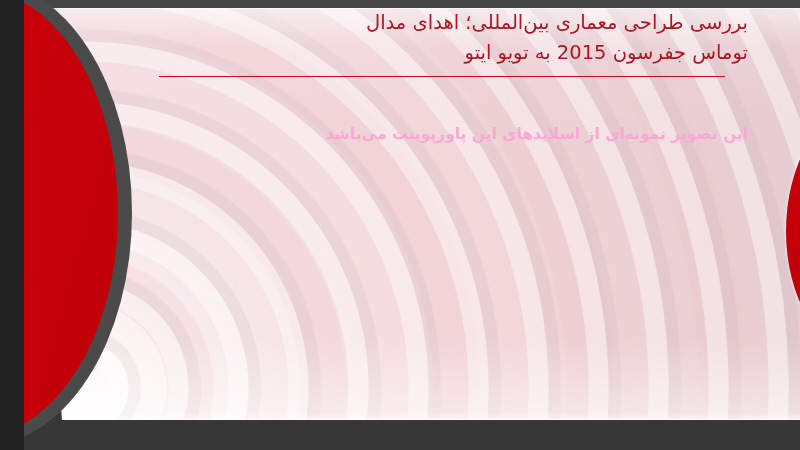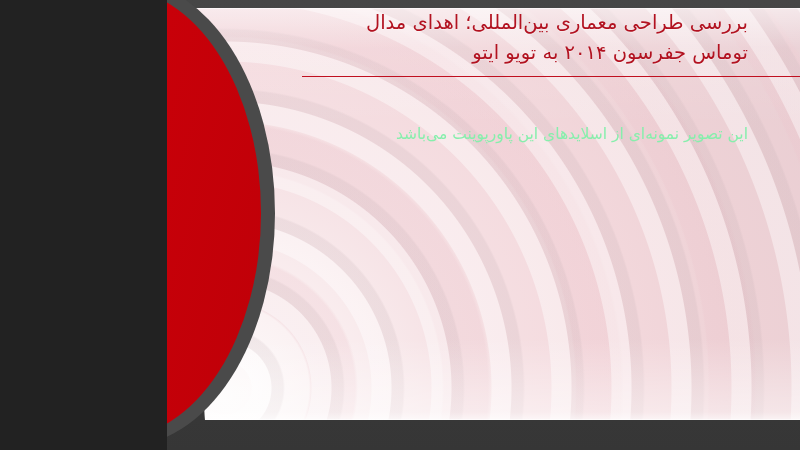--- a/index.html
+++ b/index.html
@@ -1,21 +1,21 @@
 <!DOCTYPE html>
 <html lang="fa" dir="rtl"><head>
 <meta charset="utf-8">
 <style>
   html,body{margin:0;padding:0;background:#222;}
   body{width:800px;height:450px;overflow:hidden;font-family:"DejaVu Sans",sans-serif;}
 
   
   #slide{
     position:relative;
-    width:633px;height:450px;
+    width:776px;height:450px;
     background:#3f3f3f;
     overflow:hidden;
   }
 
   
   .frame-dark{
     position:absolute;inset:0;
     background:linear-gradient(180deg,#464646 0%,#3d3d3d 50%,#363636 100%);
   }
 
@@ -112,25 +112,25 @@
 
   
   .body-block{
     position:absolute;
     right:52px;top:118px;
     width:660px;
     text-align:right;
     direction:rtl;
   }
   .body-line{
-    color:#86efac;
+    color:#f9a8d4;
     font-size:15.5px;
     line-height:33px;
     white-space:nowrap;
-    font-weight:normal;
+    font-weight:bold;
   }
 
   
 </style>
 </head>
 <body>
 
 <div id="slide">
 
   <div class="frame-dark"></div>
@@ -138,21 +138,21 @@
   <div class="panel"></div>
   <div class="panel-sheen"></div>
 
   <div class="ellipse-left-outline"></div>
   <div class="ellipse-left"></div>
 
   <div class="ellipse-right"></div>
 
   <div class="title-block">
     <div class="title-line">بررسی طراحی معماری بین‌المللی؛ اهدای مدال</div>
-    <div class="title-line">توماس جفرسون ۲۰۱۴ به تویو ایتو</div>
+    <div class="title-line">توماس جفرسون 2015 به تویو ایتو</div>
   </div>
   <div class="title-rule"></div>
 
   <div class="body-block">
     <div class="body-line">این تصویر نمونه‌ای از اسلایدهای این پاورپوینت می‌باشد</div>
   </div>
 
 </div>
 
 </body></html>

